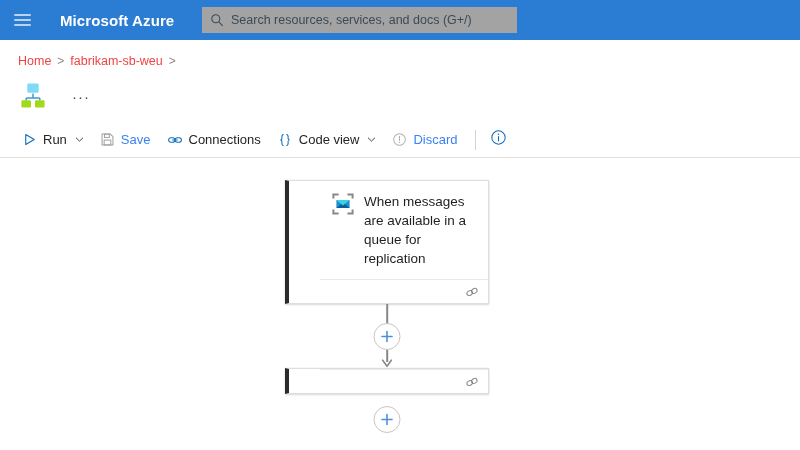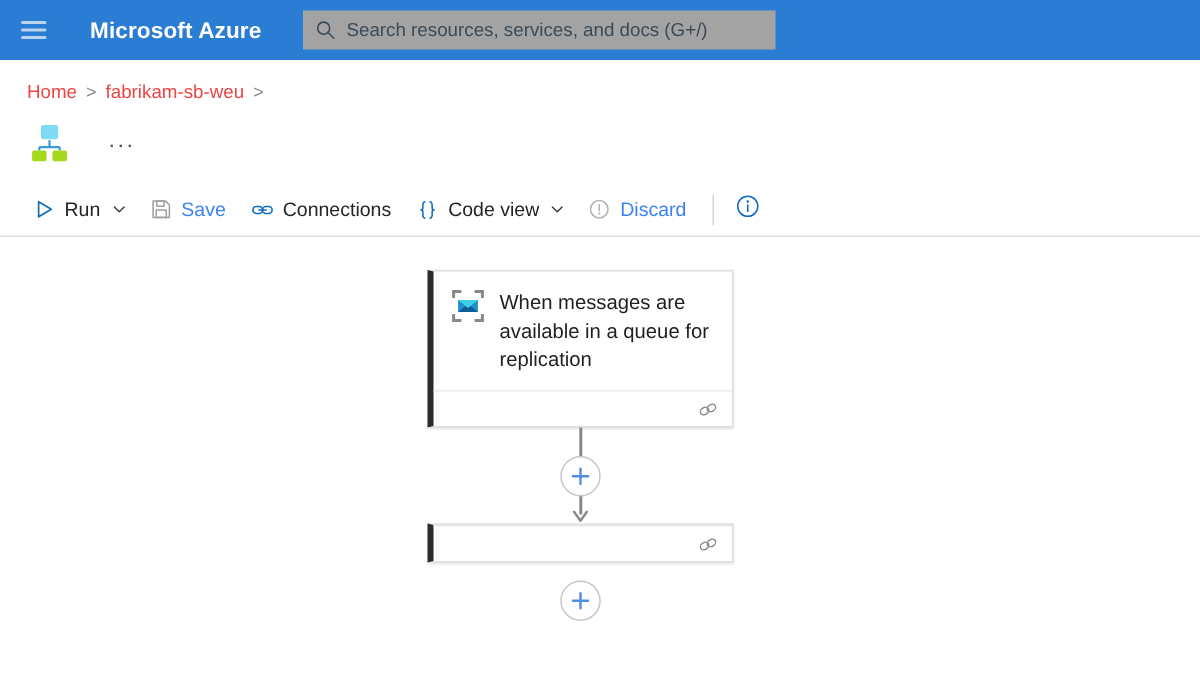--- a/index.html
+++ b/index.html
@@ -196,20 +196,21 @@
 
   .node-card {
     position: relative;
     background: #ffffff;
     border: 1px solid #e0dedc;
     border-left: 4px solid #2b2b2b;
     box-shadow: 0 1px 2px rgba(0,0,0,.14), 0 0 1px rgba(0,0,0,.12);
     box-sizing: border-box;
     width: 204px;
     cursor: pointer;
+    padding-left: 31px;
   }
   .node-body {
     display: flex;
     align-items: flex-start;
     padding: 11px 12px 11px 12px;
     gap: 10px;
   }
   .node-ico {
     flex: 0 0 auto;
     width: 22px;

